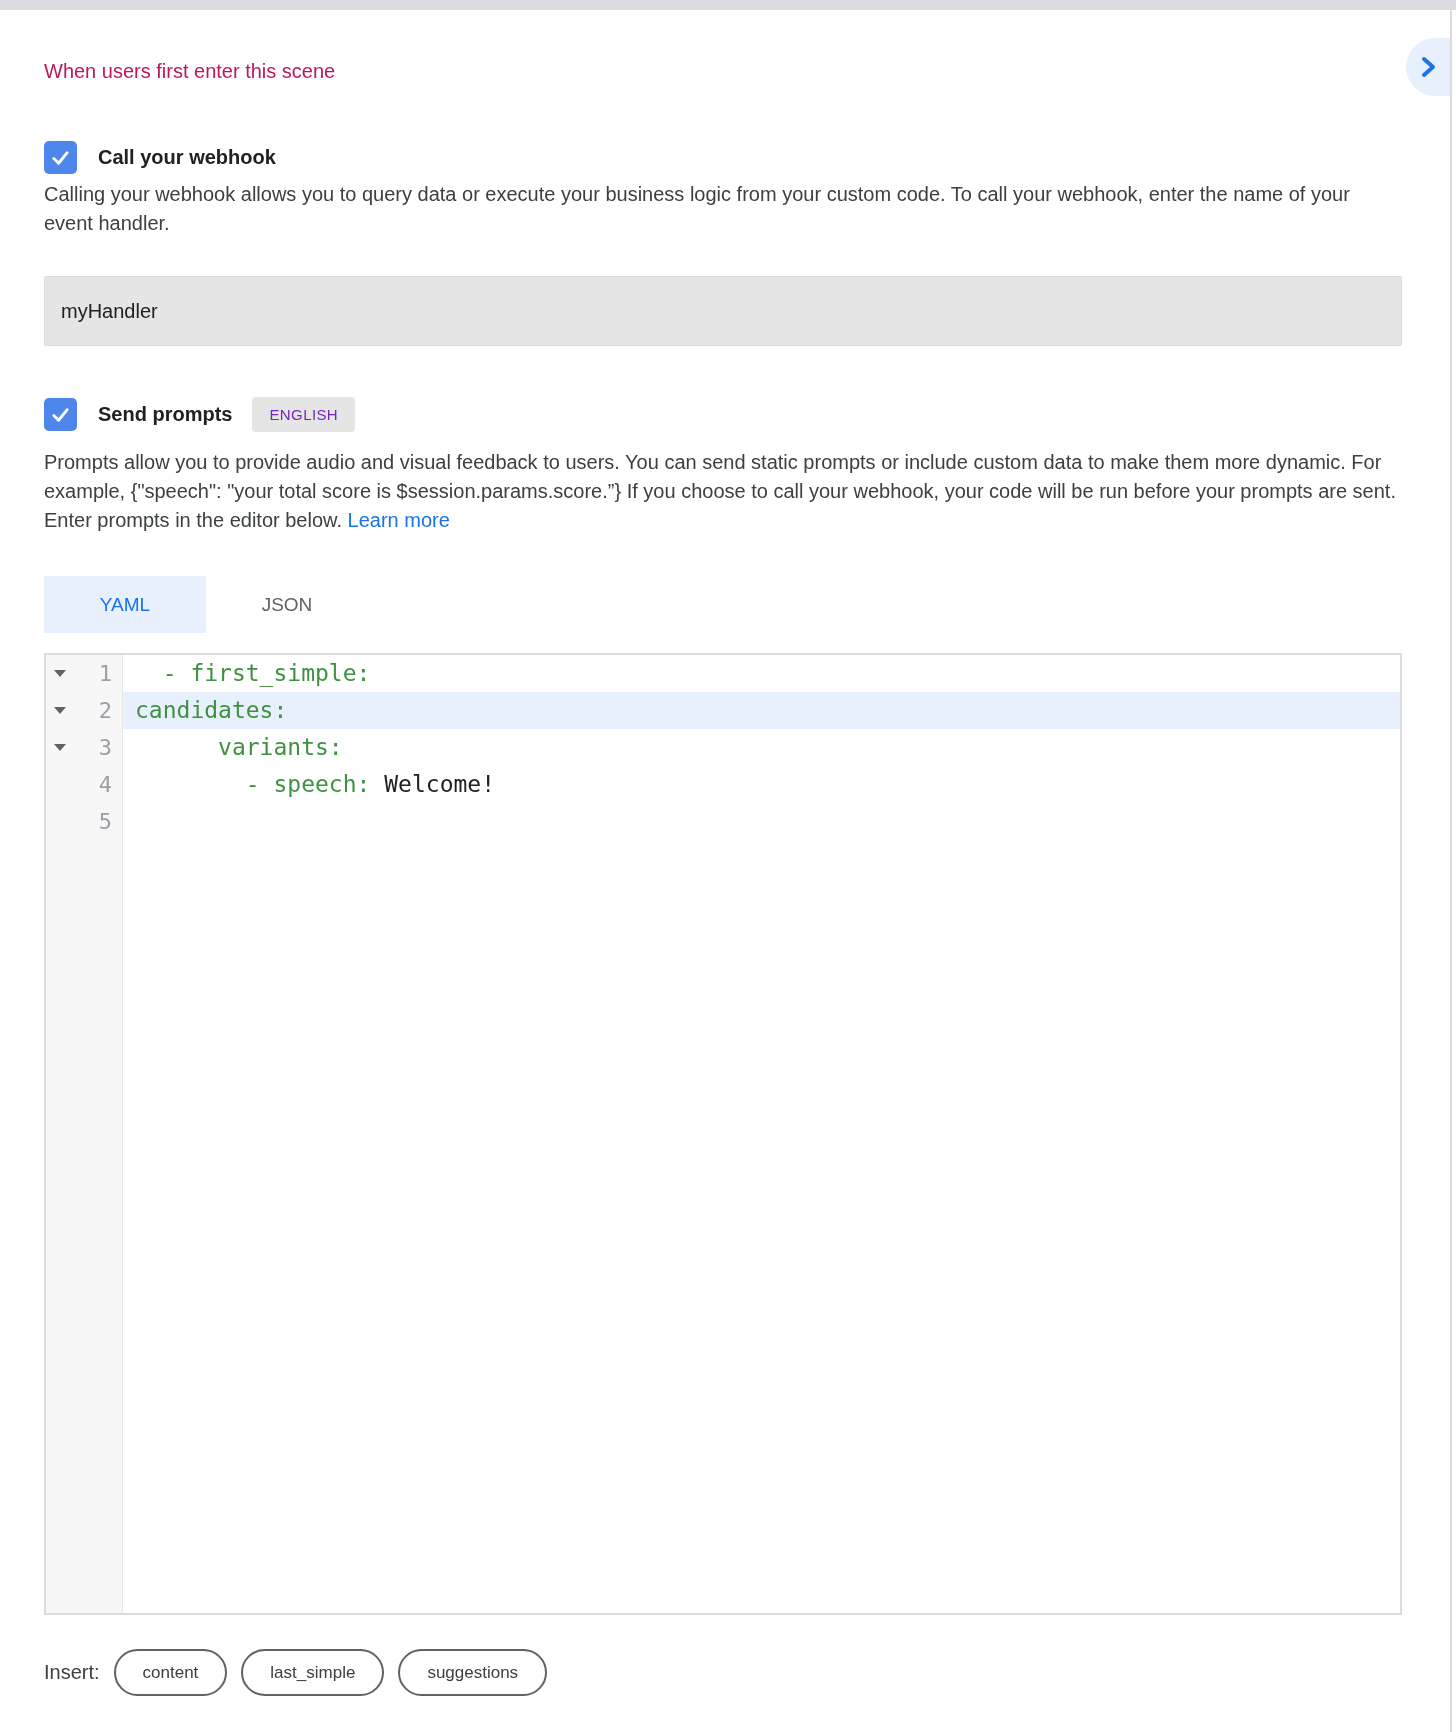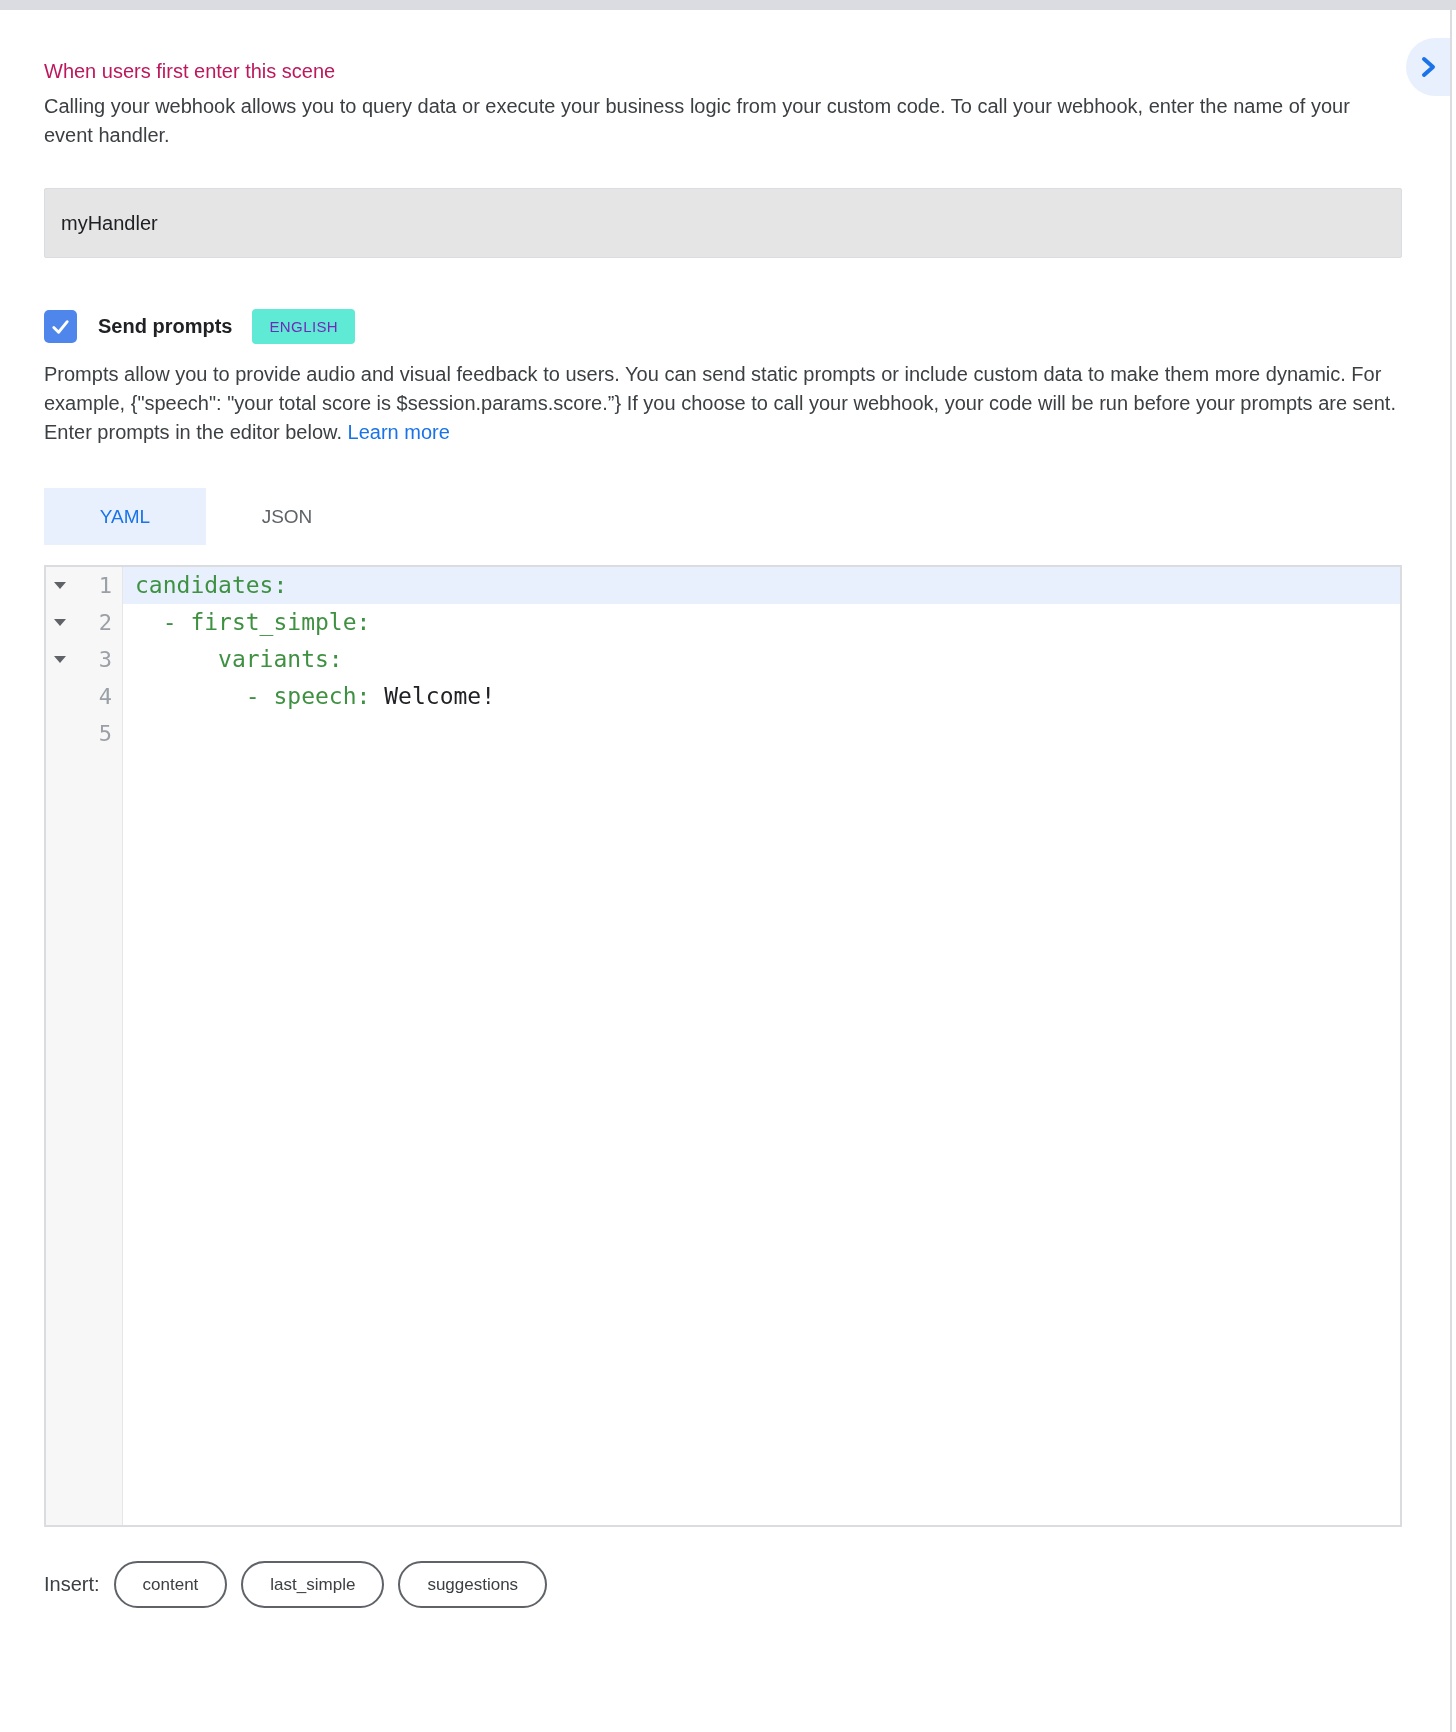--- a/index.html
+++ b/index.html
@@ -58,21 +58,21 @@
     cursor: pointer;
   }
   .check-label {
     margin-left: 21px;
     font-size: 20px;
     font-weight: 700;
     color: #202124;
   }
   .lang-badge {
     margin-left: 20px;
-    background: #5eead4;
+    background: #e5e5e5;
     color: #7627bb;
     font-size: 15px;
     font-weight: 500;
     letter-spacing: 0.4px;
     padding: 9px 17px;
     border-radius: 4px;
   }
 
   .para {
     font-size: 20px;
@@ -202,20 +202,30 @@
     <span style="display:flex;">
       <svg width="28" height="28" viewBox="0 0 28 28">
         <polyline points="10,6 19,14 10,22" fill="none" stroke="#1a73e8" stroke-width="4" stroke-linecap="round" stroke-linejoin="round"></polyline>
       </svg>
     </span>
   </button>
 
   <div class="content">
     <h1 class="page-title">When users first enter this scene</h1>
 
+    <div class="check-row row-webhook">
+      <span class="checkbox">
+        <span style="display:flex;">
+          <svg width="23" height="23" viewBox="0 0 24 24">
+            <polyline points="5,13 10,18 19,7" fill="none" stroke="#ffffff" stroke-width="3" stroke-linecap="round" stroke-linejoin="round"></polyline>
+          </svg>
+        </span>
+      </span>
+      <span class="check-label">Call your webhook</span>
+    </div>
 
     <p class="para para-webhook">Calling your webhook allows you to query data or execute your business logic from your custom code. To call your webhook, enter the name of your event handler.</p>
 
     <input class="handler-input" type="text" value="myHandler" style="">
 
     <div class="check-row row-prompts">
       <span class="checkbox">
         <span style="display:flex;">
           <svg width="23" height="23" viewBox="0 0 24 24">
             <polyline points="5,13 10,18 19,7" fill="none" stroke="#ffffff" stroke-width="3" stroke-linecap="round" stroke-linejoin="round"></polyline>
@@ -250,22 +260,22 @@
           <div class="gutter-row">
             <span class="fold hidden"></span>
             <span class="lnum">4</span>
           </div>
           <div class="gutter-row">
             <span class="fold hidden"></span>
             <span class="lnum">5</span>
           </div>
         </div>
       <div class="code-area">
+          <div class="code-line"><span class="tok-g">  - first_simple:</span></div>
           <div class="code-line active"><span class="tok-g">candidates:</span></div>
-          <div class="code-line"><span class="tok-g">  - first_simple:</span></div>
           <div class="code-line"><span class="tok-g">      variants:</span></div>
           <div class="code-line"><span class="tok-g">        - speech: </span><span class="tok-d">Welcome!</span></div>
           <div class="code-line"></div>
         </div>
     </div>
 
     <div class="insert-row">
       <span class="insert-label">Insert:</span>
       <span style="display:flex;">
           <button class="pill">content</button>

